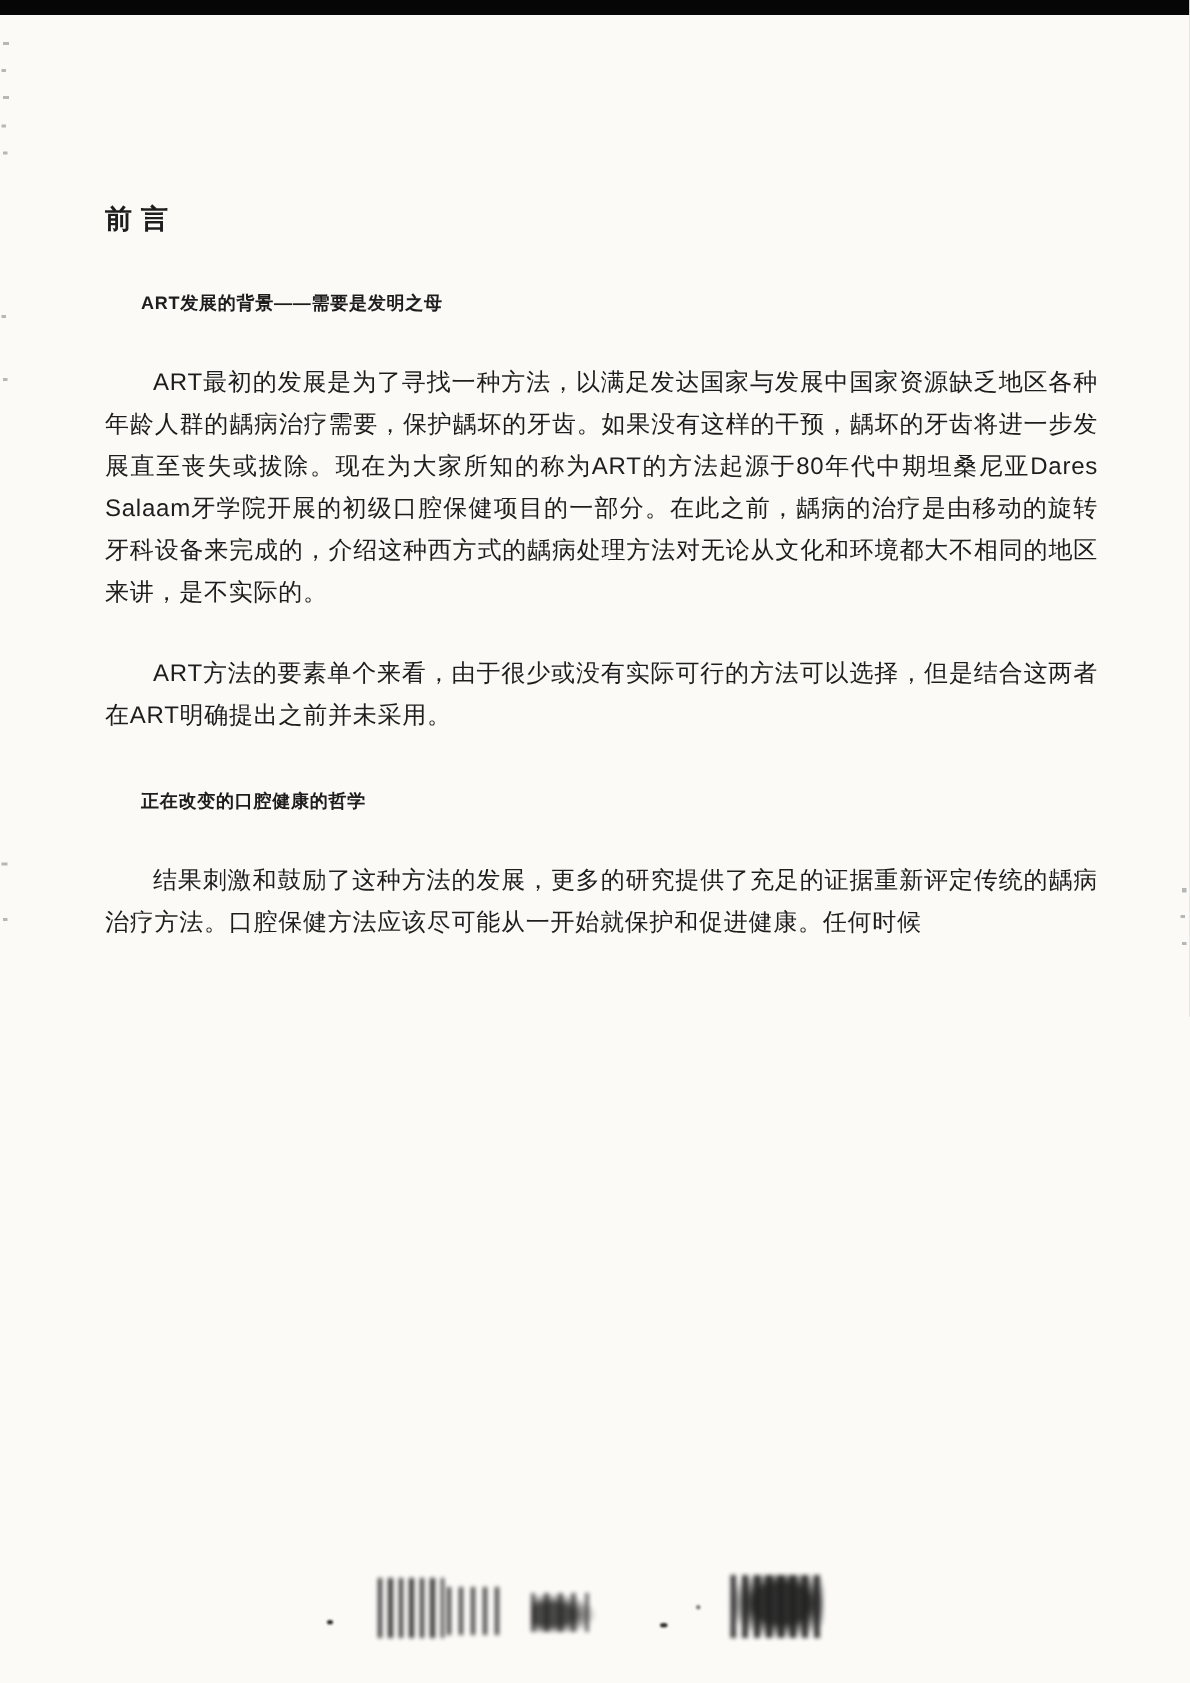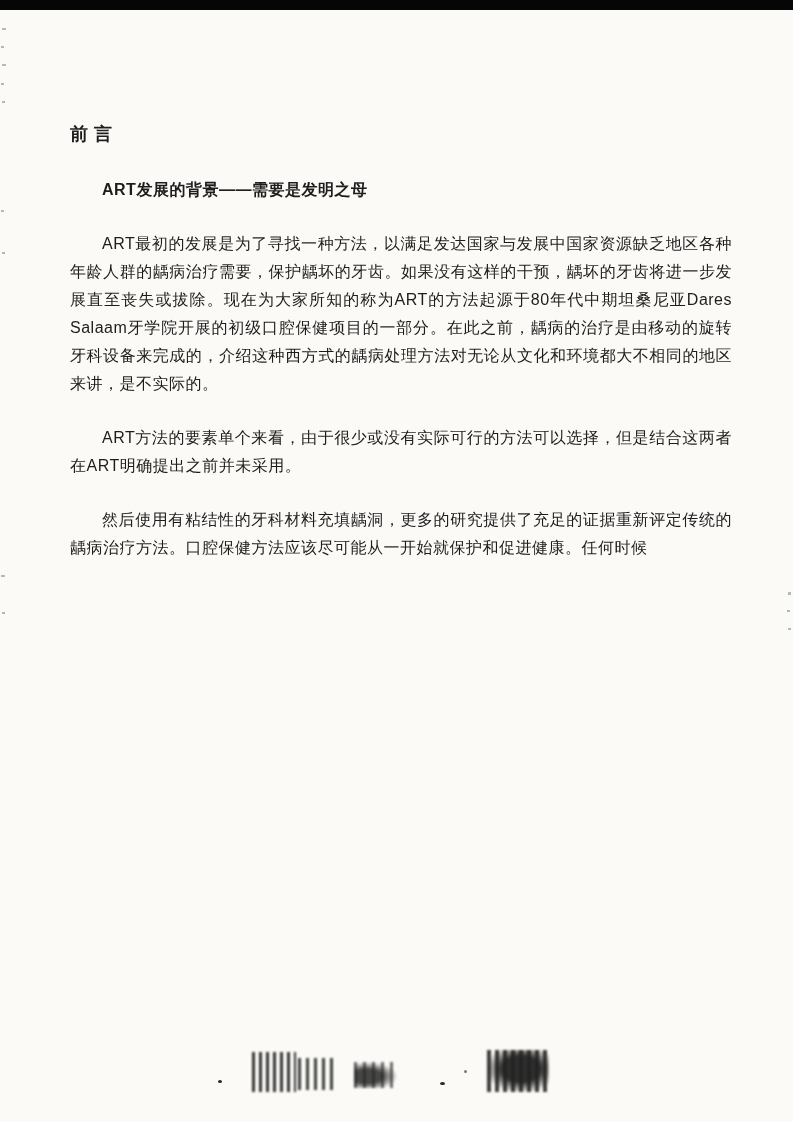--- a/index.html
+++ b/index.html
@@ -19,42 +19,42 @@
   }
   .scan-top {
     position: absolute;
     top: 0; left: 0;
     width: 793px; height: 10px;
     background: #060606;
   }
   .content {
     position: absolute;
     left: 70px;
-    top: 120px;
+    top: 132px;
     width: 662px;
   }
   .doc-title {
     margin: 0;
     font-size: 18px;
     font-weight: 600;
     letter-spacing: 6px;
     line-height: 28px;
   }
   .para {
     margin: 26px 0 0 0;
     font-size: 16px;
     line-height: 28px;
     text-align: justify;
     text-indent: 2em;
     letter-spacing: 0.5px;
   }
   .para.first { margin-top: 32px; }
   .heading {
     margin: 28px 0 0 0;
-    font-size: 16px;
+    font-size: 12px;
     font-weight: bold;
     line-height: 28px;
     text-indent: 2em;
     letter-spacing: 0.5px;
   }
   
   .smudge {
     position: absolute;
     filter: blur(1.3px);
     opacity: 0.88;
@@ -120,22 +120,23 @@
     <h1 class="doc-title">前言</h1>
 
 
     <h2 class="heading">ART发展的背景——需要是发明之母</h2>
 
     <p class="para">ART最初的发展是为了寻找一种方法，以满足发达国家与发展中国家资源缺乏地区各种年龄人群的龋病治疗需要，保护龋坏的牙齿。如果没有这样的干预，龋坏的牙齿将进一步发展直至丧失或拔除。现在为大家所知的称为ART的方法起源于80年代中期坦桑尼亚Dares Salaam牙学院开展的初级口腔保健项目的一部分。在此之前，龋病的治疗是由移动的旋转牙科设备来完成的，介绍这种西方式的龋病处理方法对无论从文化和环境都大不相同的地区来讲，是不实际的。</p>
 
 
     <p class="para">ART方法的要素单个来看，由于很少或没有实际可行的方法可以选择，但是结合这两者在ART明确提出之前并未采用。</p>
 
+    <h2 class="heading">正在改变的口腔健康的哲学</h2>
 
-    <p class="para">然后使用有粘结性的牙科材料充填龋洞，更多的研究提供了充足的证据重新评定传统的龋病治疗方法。口腔保健方法应该尽可能从一开始就保护和促进健康。任何时候</p>
+    <p class="para">结果刺激和鼓励了这种方法的发展，更多的研究提供了充足的证据重新评定传统的龋病治疗方法。口腔保健方法应该尽可能从一开始就保护和促进健康。任何时候</p>
 
   </div>
 
   <div class="smudge smudge-a1"></div>
   <div class="smudge smudge-a2"></div>
   <div class="smudge smudge-b"></div>
   <div class="smudge smudge-c"></div>
   <div class="dot dot-1"></div>
   <div class="dot dot-2"></div>
   <div class="dot dot-3"></div>

